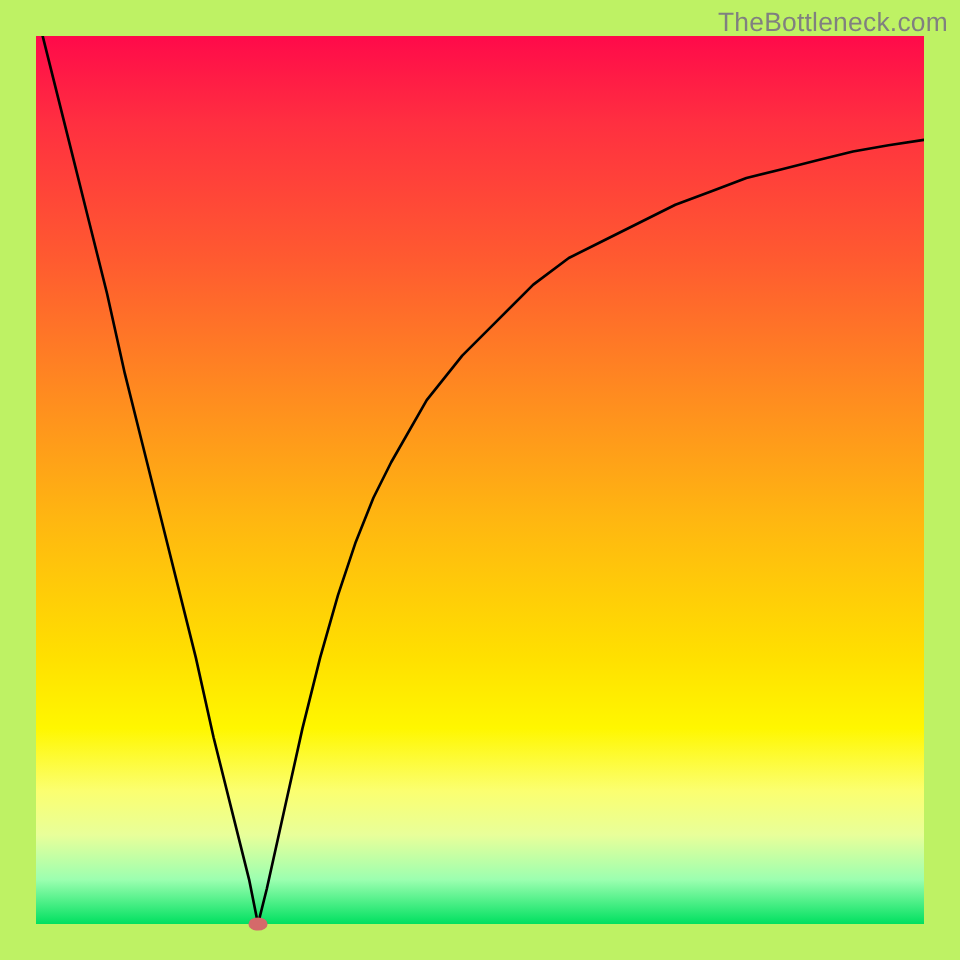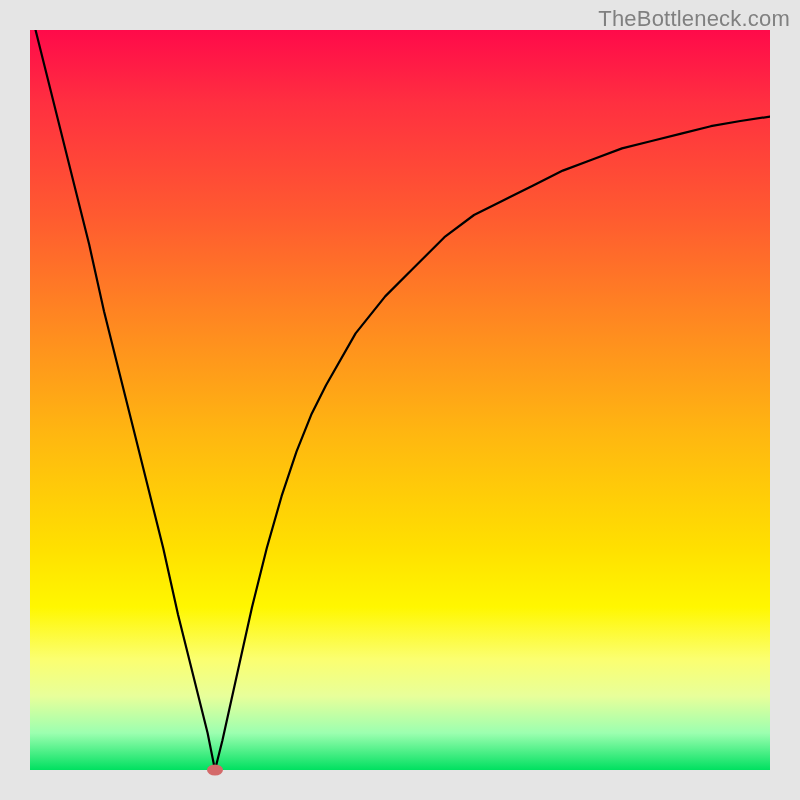--- a/index.html
+++ b/index.html
@@ -1,20 +1,20 @@
 <!DOCTYPE html>
 <html><head>
 <meta charset="utf-8">
 <style>
   * { margin: 0; padding: 0; box-sizing: border-box; }
   html, body { width: 800px; height: 800px; overflow: hidden; background: #000; }
   .frame {
     width: 800px;
     height: 800px;
-    background: #e5e5e5;
+    background: #bef264;
     position: relative;
   }
   .plot {
     position: absolute;
     left: 30px;
     top: 30px;
     width: 740px;
     height: 740px;
     background: linear-gradient(to bottom,
       #ff0a4a 0%,

